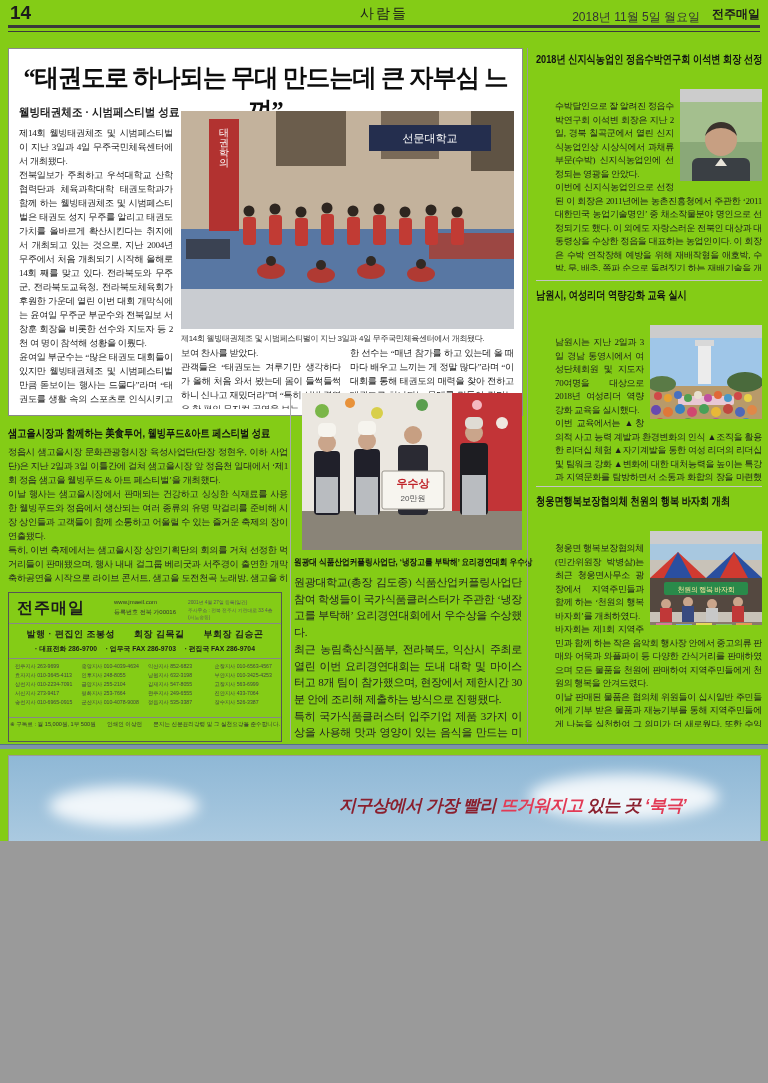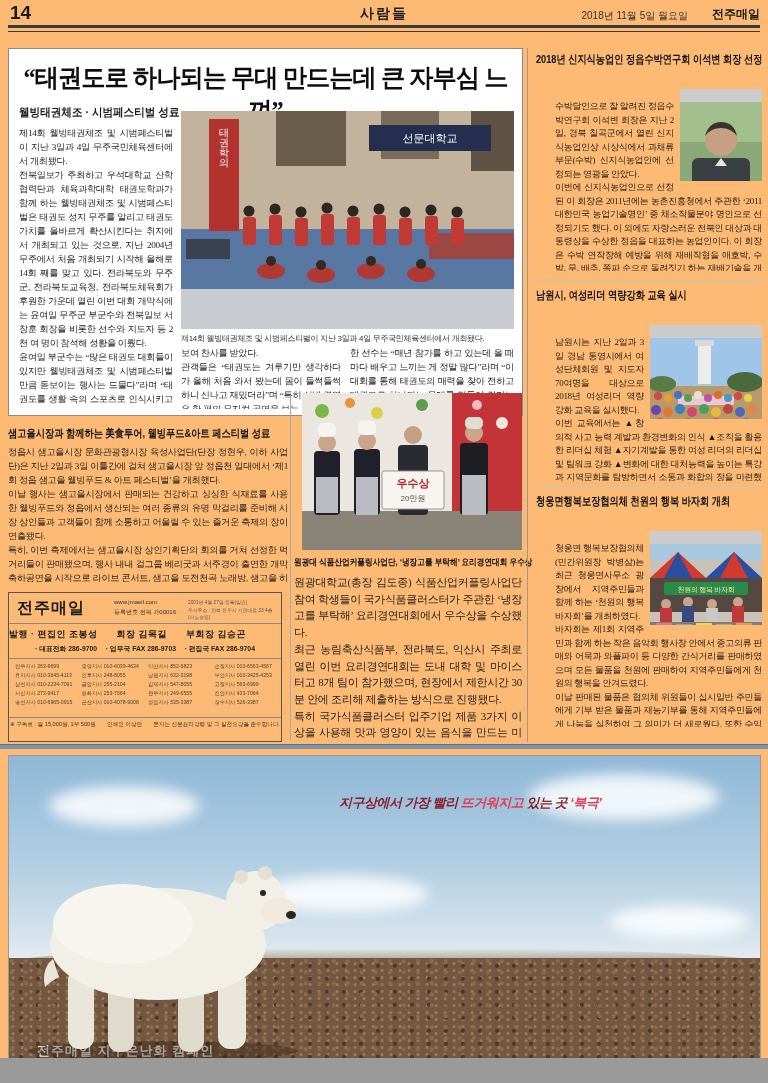--- a/index.html
+++ b/index.html
@@ -1,23 +1,23 @@
 <!DOCTYPE html>
 <html><head>
 <meta charset="utf-8">
 <style>
   html,body{margin:0;padding:0;background:#9a9a9a;}
-  .page{position:relative;width:768px;height:1058px;background:#fdba74;margin:0 auto;
+  .page{position:relative;width:768px;height:841px;background:#84cc16;margin:0 auto;
         font-family:"Liberation Serif","DejaVu Serif",serif;color:#1c1c1c;overflow:hidden;}
   .sans{font-family:"Liberation Sans","DejaVu Sans",sans-serif;}
 
   
   .hdr-page{position:absolute;left:10px;top:2px;font-size:19px;font-weight:bold;}
-  .hdr-section{position:absolute;left:0;right:0;top:5px;text-align:center;font-size:14px;font-weight:bold;letter-spacing:2px;}
-  .hdr-date{position:absolute;right:80px;top:9px;font-size:10px;color:#333;}
+  .hdr-section{position:absolute;left:0;right:0;top:5px;text-align:center;font-size:14px;font-weight:normal;letter-spacing:2px;}
+  .hdr-date{position:absolute;right:68px;top:9px;font-size:12px;color:#333;}
   .hdr-paper{position:absolute;right:8px;top:6px;font-size:12px;font-weight:bold;}
   .hdr-rule{position:absolute;left:8px;right:8px;top:25px;height:3px;border-top:3px solid #3a3a3a;border-bottom:1px solid #3a3a3a;}
 
   
   .bt{font-size:9.2px;line-height:1.52;text-align:justify;white-space:pre-line;
       letter-spacing:-0.3px;color:#222;overflow:hidden;}
   .headline-sm{font-weight:bold;white-space:nowrap;color:#111;}
 
   
   .a1-box{position:absolute;left:8px;top:48px;width:513px;height:366px;border:1px solid #8a8a8a;background:#fff;}
@@ -52,38 +52,38 @@
   .r-body{font-size:9px;line-height:1.5;text-align:justify;white-space:pre-line;letter-spacing:-0.3px;overflow:hidden;margin-left:19px;}
   .float-photo{float:right;margin:2px 0 4px 6px;overflow:hidden;background:#ccc;}
 
   
   .mast{position:absolute;left:8px;top:592px;width:272px;height:148px;border:1px solid #555;
         font-family:"Liberation Sans","DejaVu Sans",sans-serif;}
   .mast-row1{position:relative;height:30px;border-bottom:1px solid #888;}
   .mast-logo{position:absolute;left:8px;top:5px;font-size:16px;font-weight:bold;letter-spacing:1px;}
   .mast-url{position:absolute;left:105px;top:5px;font-size:6px;line-height:1.6;color:#333;}
   .mast-reg2{position:absolute;right:5px;top:6px;font-size:4.8px;line-height:1.6;color:#555;text-align:left;white-space:pre-line;width:88px;}
-  .mast-staff{text-align:left;font-size:9px;font-weight:bold;padding-top:4px;letter-spacing:0.5px;}
+  .mast-staff{text-align:center;font-size:9px;font-weight:bold;padding-top:4px;letter-spacing:0.5px;}
   .mast-phones{text-align:center;font-size:6.8px;font-weight:bold;padding:3px 0 4px;border-bottom:1px solid #888;}
   .mast-branches{column-count:4;column-gap:6px;font-size:5.2px;line-height:1.75;color:#444;
                  padding:3px 6px;height:52px;white-space:pre-line;border-bottom:1px solid #888;overflow:hidden;}
   .mast-footer{font-size:5.6px;text-align:center;color:#333;padding-top:3px;}
 
   
   .ad{position:absolute;left:8px;top:755px;width:751px;height:320px;border:1px solid #9a9a9a;overflow:hidden;
       background:linear-gradient(180deg,#8fb8d6 0%,#b3cfe3 35%,#d8e5ee 58%,#e9eef1 66%);}
   .cloud{position:absolute;background:rgba(255,255,255,0.85);border-radius:50%;filter:blur(7px);}
   .ad-ground{position:absolute;left:0;right:0;bottom:0;height:118px;
       background:radial-gradient(circle at 20% 30%,#8a6a4c 1.5px,transparent 2.5px),
                  radial-gradient(circle at 70% 60%,#4c3826 1.5px,transparent 2.5px),
                  radial-gradient(circle at 45% 80%,#9a7a58 1px,transparent 2px),#745740;
       background-size:14px 11px,17px 13px,9px 7px;}
   .ad-horizon{position:absolute;left:0;right:0;bottom:112px;height:16px;
       background:linear-gradient(180deg,rgba(160,145,125,0),#a3917a);border-radius:50% 50% 0 0/90% 90% 0 0;}
-  .ad-tagline{position:absolute;left:330px;top:38px;font-size:13px;font-weight:bold;font-style:italic;
+  .ad-tagline{position:absolute;left:330px;top:38px;font-size:17px;font-weight:bold;font-style:italic;
               letter-spacing:-0.5px;color:#8a1f2e;white-space:nowrap;font-family:"Liberation Sans",sans-serif;}
   .ad-hot{color:#e23a55;}
   .ad-title{position:absolute;left:298px;top:60px;font-size:43px;font-weight:900;font-style:italic;
             letter-spacing:-2px;color:#8e1515;white-space:nowrap;font-family:"Liberation Sans",sans-serif;
             text-shadow:1px 1px 0 rgba(255,255,255,0.4);}
   .ad-par{position:absolute;left:316px;top:132px;width:428px;font-size:11px;line-height:1.62;color:#8d3a28;
           text-align:justify;font-family:"Liberation Sans",sans-serif;letter-spacing:-0.3px;}
   .ad-campaign{position:absolute;left:28px;bottom:16px;font-size:13px;font-weight:bold;color:rgba(255,255,255,0.9);
                letter-spacing:1px;text-shadow:0 0 3px rgba(60,40,20,0.9);font-family:"Liberation Sans",sans-serif;}
   .bear{position:absolute;left:4px;bottom:8px;}

